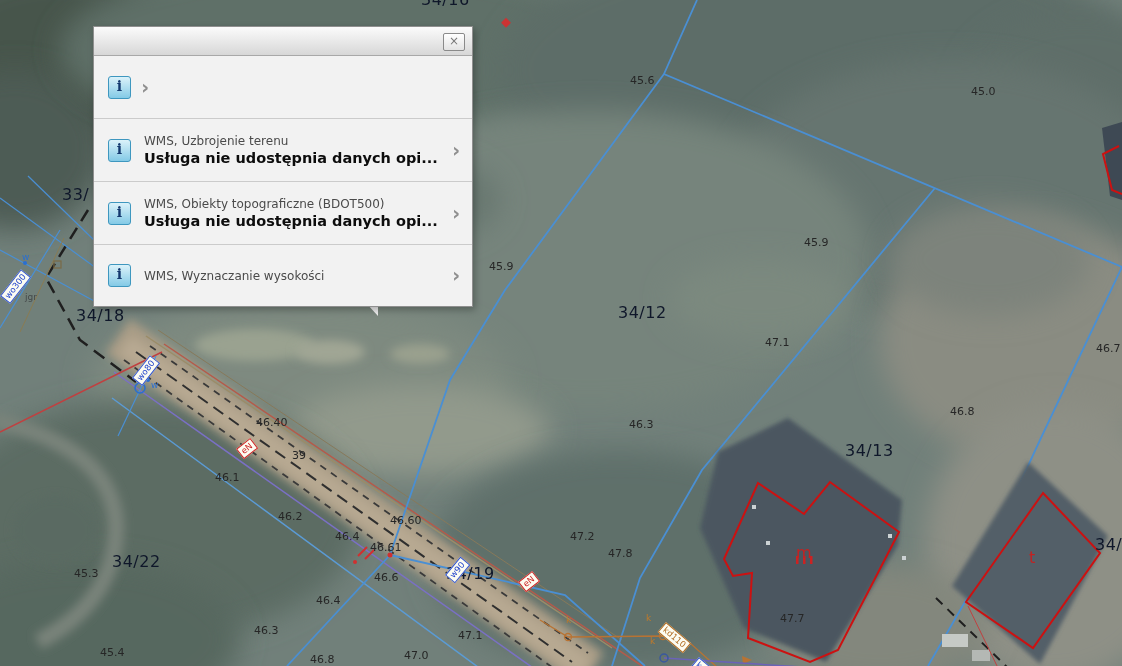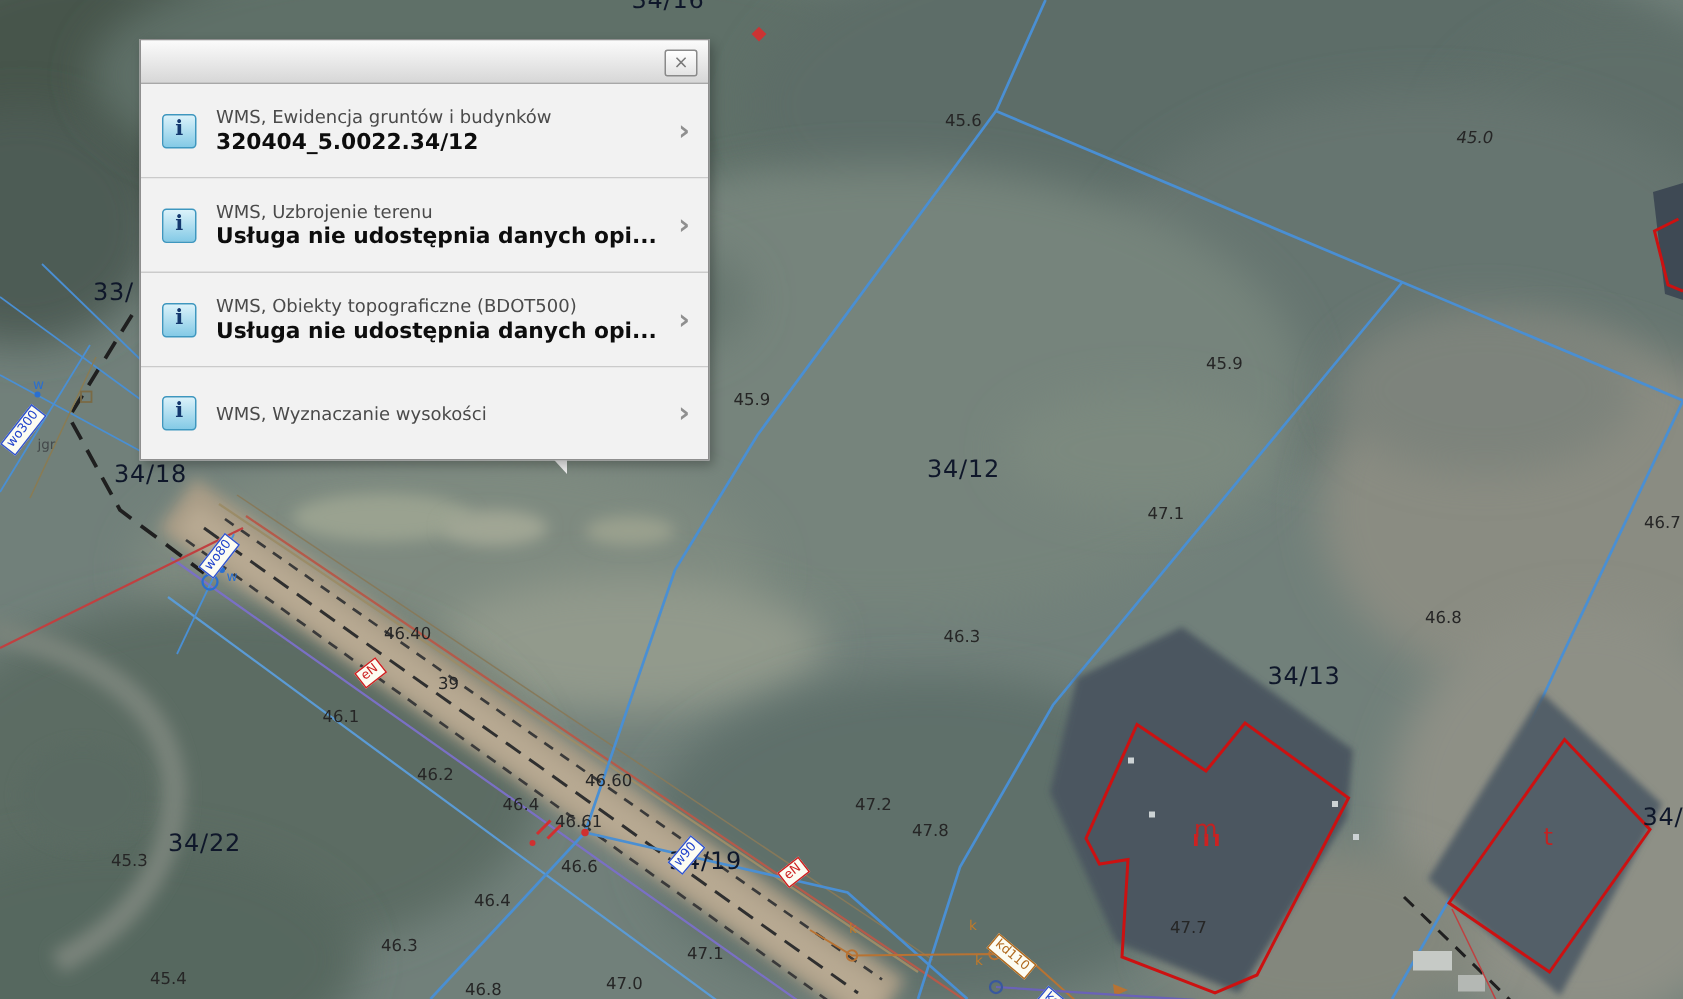--- a/index.html
+++ b/index.html
@@ -156,21 +156,21 @@
   <div class="plabel" style="left:421px;top:-10px;">34/16</div>
   <div class="plabel" style="left:62px;top:185px;">33/</div>
   <div class="plabel" style="left:76px;top:306px;">34/18</div>
   <div class="plabel" style="left:618px;top:303px;">34/12</div>
   <div class="plabel" style="left:845px;top:441px;">34/13</div>
   <div class="plabel" style="left:446px;top:564px;">34/19</div>
   <div class="plabel" style="left:112px;top:552px;">34/22</div>
   <div class="plabel" style="left:1095px;top:535px;">34/</div>
 
   <div class="elev" style="left:630px;top:74px;">45.6</div>
-  <div class="elev" style="left:971px;top:85px;font-style:italic;">45.0</div>
+  <div class="elev" style="left:971px;top:85px;">45.0</div>
   <div class="elev" style="left:489px;top:260px;">45.9</div>
   <div class="elev" style="left:804px;top:236px;">45.9</div>
   <div class="elev" style="left:765px;top:336px;">47.1</div>
   <div class="elev" style="left:1096px;top:342px;">46.7</div>
   <div class="elev" style="left:950px;top:405px;">46.8</div>
   <div class="elev" style="left:629px;top:418px;">46.3</div>
   <div class="elev" style="left:256px;top:416px;text-align:right;">46.40</div>
   <div class="elev" style="left:248px;top:449px;margin-left:44px;">39</div>
   <div class="elev" style="left:215px;top:471px;">46.1</div>
   <div class="elev" style="left:278px;top:510px;">46.2</div>
@@ -206,24 +206,20 @@
   <div class="mark orange" style="left:566px;top:615px;">k</div>
   <div class="mark orange" style="left:646px;top:613px;">k</div>
   <div class="mark orange" style="left:650px;top:636px;">k</div>
 
   <div id="popup">
     <div class="p-header">
       <div class="p-close">×</div>
     </div>
     <div class="p-row">
       <div class="info-icon">i</div>
-      <div class="p-text">
-        <div class="p-title">WMS, Ewidencja gruntów i budynków</div>
-        <div class="p-value">320404_5.0022.34/12</div>
-      </div>
       <div class="p-chev">›</div>
     </div>
     <div class="p-row">
       <div class="info-icon">i</div>
       <div class="p-text">
         <div class="p-title">WMS, Uzbrojenie terenu</div>
         <div class="p-value">Usługa nie udostępnia danych opi...</div>
       </div>
       <div class="p-chev">›</div>
     </div>

